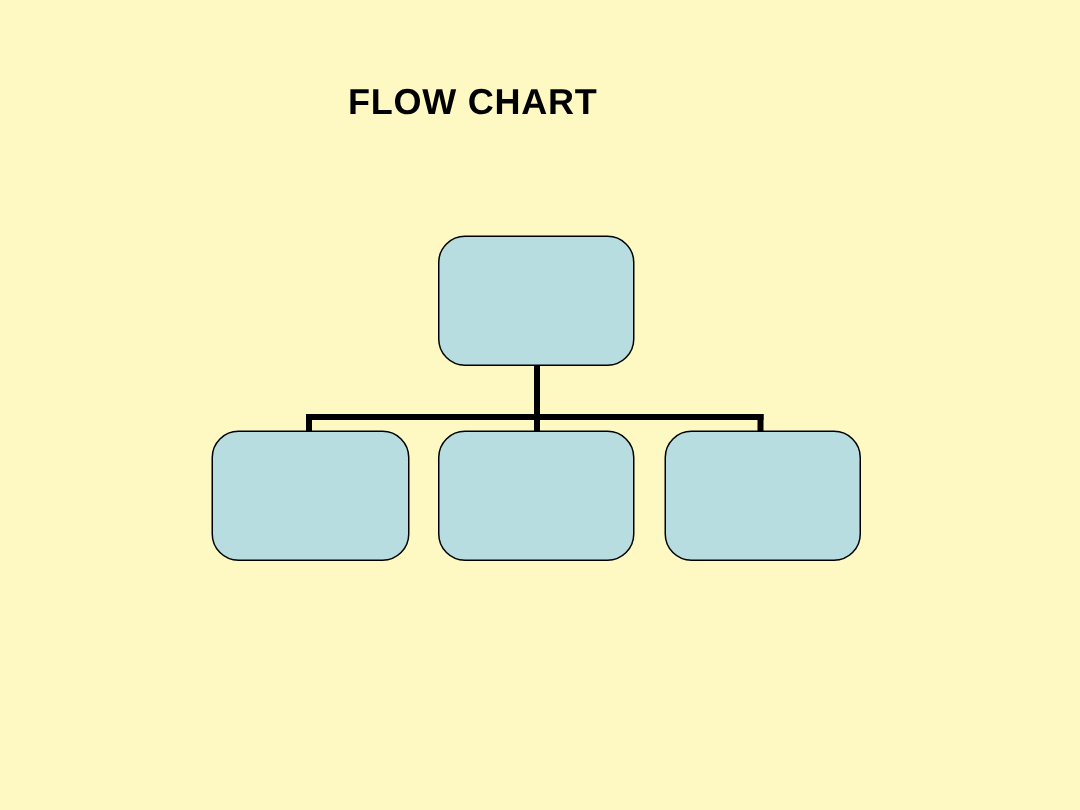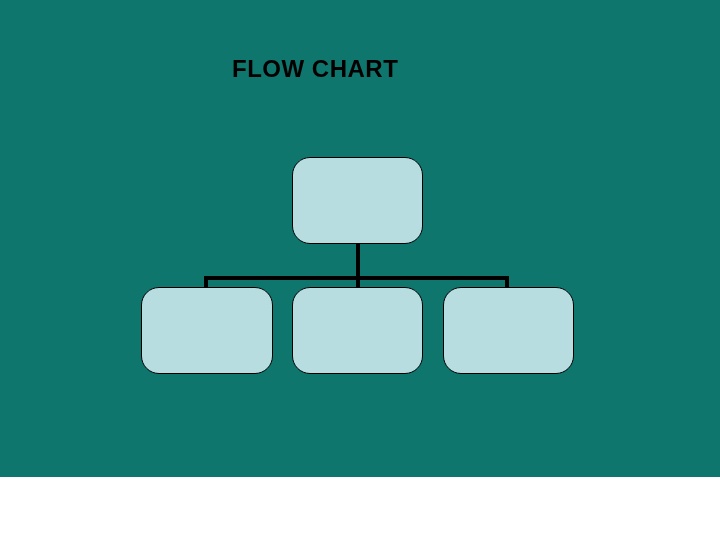--- a/index.html
+++ b/index.html
@@ -7,23 +7,23 @@
     padding: 0;
   }
   body {
     width: 720px;
     height: 540px;
     font-family: "Liberation Sans", sans-serif;
   }
   .slide {
     position: relative;
     width: 720px;
-    height: 477px;
+    height: 540px;
     overflow: hidden;
-    background: #0f766e;
+    background: #fef9c3;
   }
   .slide-title {
     position: absolute;
     left: 232px;
     top: 55px;
     margin: 0;
     font-size: 24px;
     font-weight: bold;
     letter-spacing: 0.5px;
     color: #000000;

